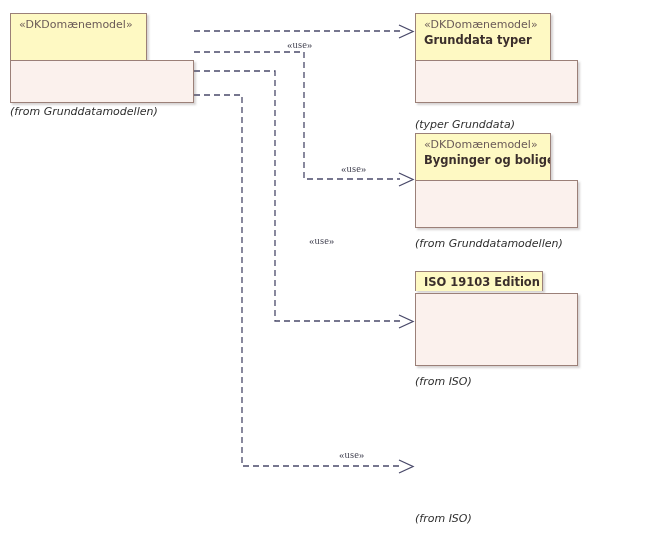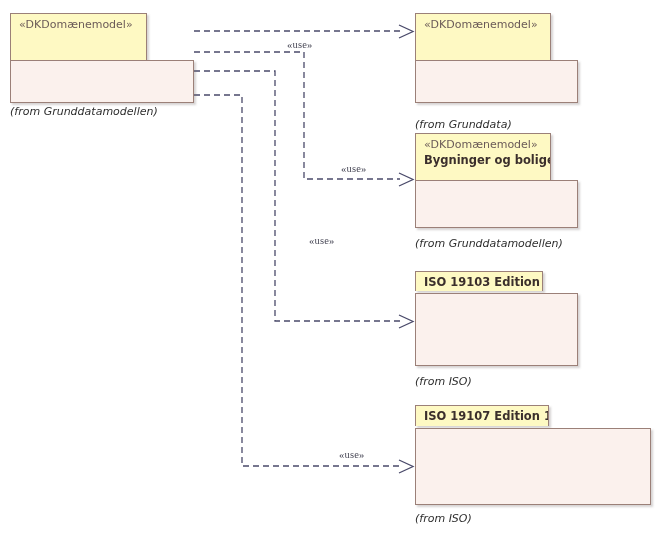--- a/index.html
+++ b/index.html
@@ -138,43 +138,38 @@
     <div class="tab" style="width:137px; height:48px;">
       <span class="stereo">«DKDomænemodel»</span>
     </div>
     <div class="body" style="top:47px; width:184px; height:43px;"></div>
   </div>
   <div class="fromlabel" style="left:10px; top:105px; width:184px;">(from Grunddatamodellen)</div>
 
   <div class="pkg" style="left:415px; top:13px; width:163px; height:90px;">
     <div class="tab" style="width:136px; height:48px;">
       <span class="stereo">«DKDomænemodel»</span>
+      <span class="pkgname">Grunddata typer</span>
     </div>
     <div class="body" style="top:47px; width:163px; height:43px;"></div>
   </div>
-  <div class="fromlabel" style="left:415px; top:118px; width:163px;">(from Grunddata)</div>
+  <div class="fromlabel" style="left:415px; top:118px; width:163px;">(typer Grunddata)</div>
 
   <div class="pkg" style="left:415px; top:133px; width:163px; height:95px;">
     <div class="tab" style="width:136px; height:48px;">
       <span class="stereo">«DKDomænemodel»</span>
       <span class="pkgname">Bygninger og boliger</span>
     </div>
     <div class="body" style="top:47px; width:163px; height:48px;"></div>
   </div>
   <div class="fromlabel" style="left:415px; top:237px; width:163px;">(from Grunddatamodellen)</div>
 
   <div class="pkg" style="left:415px; top:271px; width:163px; height:95px;">
     <div class="tab" style="width:128px; height:20px; padding-top:3px;">
       <span class="isoname">ISO 19103 Edition 1</span>
     </div>
     <div class="body" style="top:22px; width:163px; height:73px;"></div>
   </div>
   <div class="fromlabel" style="left:415px; top:375px; width:163px;">(from ISO)</div>
 
-  <div class="pkg" style="left:415px; top:405px; width:236px; height:100px;">
-    <div class="tab" style="width:134px; height:21px; padding-top:3px;">
-      <span class="isoname">ISO 19107 Edition 1</span>
-    </div>
-    <div class="body" style="top:23px; width:236px; height:77px;"></div>
-  </div>
   <div class="fromlabel" style="left:415px; top:512px; width:236px;">(from ISO)</div>
 
 </div>
 
 </body></html>

